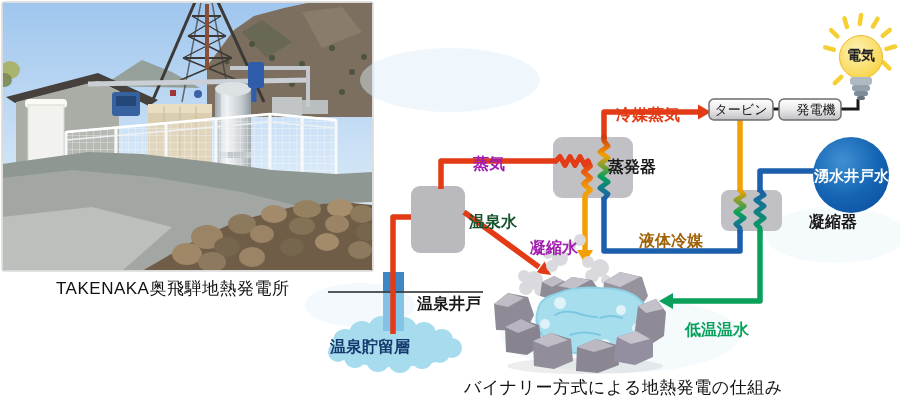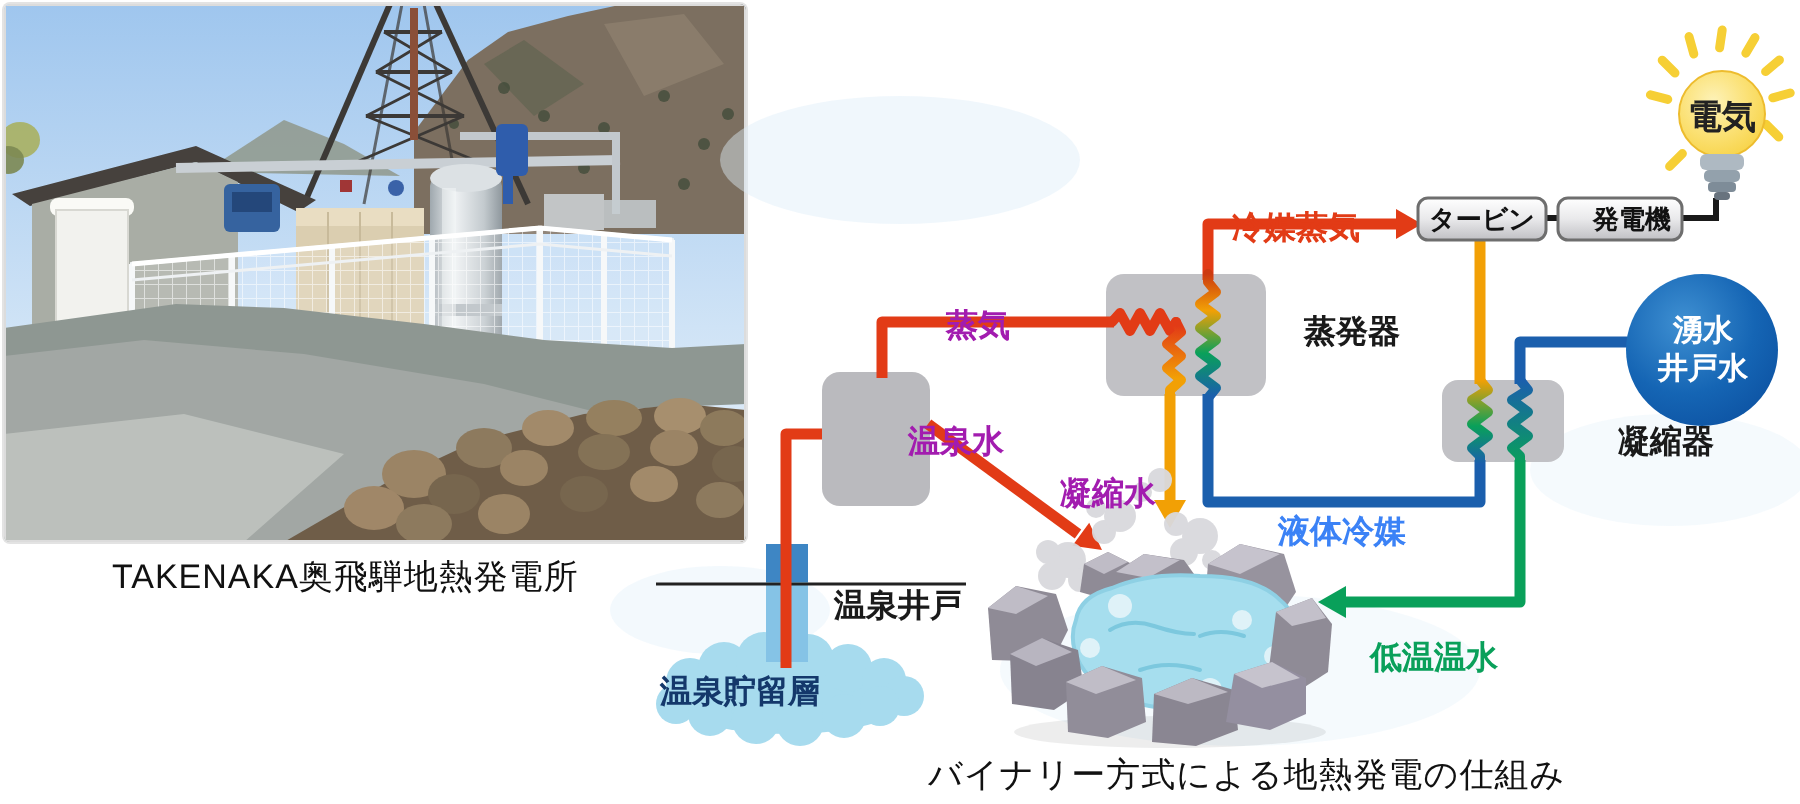--- a/index.html
+++ b/index.html
@@ -5,22 +5,22 @@
   html,body{margin:0;padding:0;background:#fff;}
   .stage{
     position:relative;width:900px;height:402px;background:#ffffff;overflow:hidden;
     font-family:"Liberation Sans","DejaVu Sans",sans-serif;
   }
   .abs{position:absolute;}
   .photo-wrap{position:absolute;left:2px;top:2px;width:371px;height:269px;border-radius:3px;overflow:hidden;box-shadow:0 0 0 1px #e3e3e3;}
   .cap{position:absolute;white-space:nowrap;color:#111;font-size:17px;font-weight:500;letter-spacing:.5px;}
   .lbl{position:absolute;white-space:nowrap;font-size:16px;font-weight:700;line-height:1.05;margin-top:19px;}
   .node-lbl{position:absolute;white-space:nowrap;font-size:16px;font-weight:600;color:#1a1a1a;line-height:1.05;}
-  .boxtext{position:absolute;display:flex;flex-direction:column;justify-content:center;align-items:center;color:#fff;font-weight:700;}
-  .pill-lbl{position:absolute;text-align:center;font-size:13px;font-weight:700;color:#111;}
+  .boxtext{position:absolute;display:flex;flex-direction:row;justify-content:center;align-items:center;color:#fff;font-weight:700;}
+  .pill-lbl{position:absolute;text-align:center;font-size:13px;font-weight:400;color:#111;}
   svg{display:block;}
 </style>
 </head>
 <body>
 
 <div class="stage">
 
   <div class="photo-wrap">
     <svg width="371" height="269" viewBox="0 0 371 269">
       <defs>
@@ -324,31 +324,31 @@
         <polygon points="617,337 636,331 650,339 631,344" fill="#c6c3cd"></polygon>
       </g>
     </g>
   </svg>
 
   <div class="cap" style="left:464px;top:376px">バイナリー方式による地熱発電の仕組み</div>
   <div class="cap" style="left:56px;top:277px">TAKENAKA奥飛騨地熱発電所</div>
 
   <div class="lbl" style="left:473px;top:137px;color:#a21caf">蒸気</div>
   <div class="lbl" style="left:616px;top:88px;color:#e23b16">冷媒蒸気</div>
-  <div class="lbl" style="left:454px;top:195px;color:#a21caf">温泉水</div>
+  <div class="lbl" style="left:469px;top:195px;color:#14532d">温泉水</div>
   <div class="lbl" style="left:530px;top:221px;color:#a21caf">凝縮水</div>
-  <div class="lbl" style="left:639px;top:240px;color:#3b82f6">液体冷媒</div>
+  <div class="lbl" style="left:639px;top:214px;color:#a16207">液体冷媒</div>
   <div class="lbl" style="left:685px;top:303px;color:#09a05a">低温温水</div>
 
-  <div class="node-lbl" style="left:652px;top:159px">蒸発器</div>
+  <div class="node-lbl" style="left:608px;top:159px">蒸発器</div>
   <div class="node-lbl" style="left:809px;top:214px">凝縮器</div>
   <div class="node-lbl" style="left:417px;top:296px">温泉井戸</div>
   <div class="node-lbl" style="left:330px;top:339px;width:128px;text-align:left;color:#14386b;font-weight:700">温泉貯留層</div>
 
   <div class="pill-lbl" style="left:709px;top:99px;width:64px;height:21px;line-height:21px">タービン</div>
   <div class="pill-lbl" style="left:779px;top:99px;width:74px;height:21px;line-height:21px">発電機</div>
-  <div class="abs" style="left:839px;top:47px;width:44px;text-align:center;font-size:17px;font-weight:700;color:#222">電気</div>
+  <div class="abs" style="left:839px;top:47px;width:44px;text-align:center;font-size:14px;font-weight:700;color:#222">電気</div>
   <div class="boxtext" style="left:813px;top:156px;width:77px;height:38px;font-size:15px;line-height:19px">
     <span>湧水</span>
     <span>井戸水</span>
   </div>
 
 </div>
 
 </body></html>

